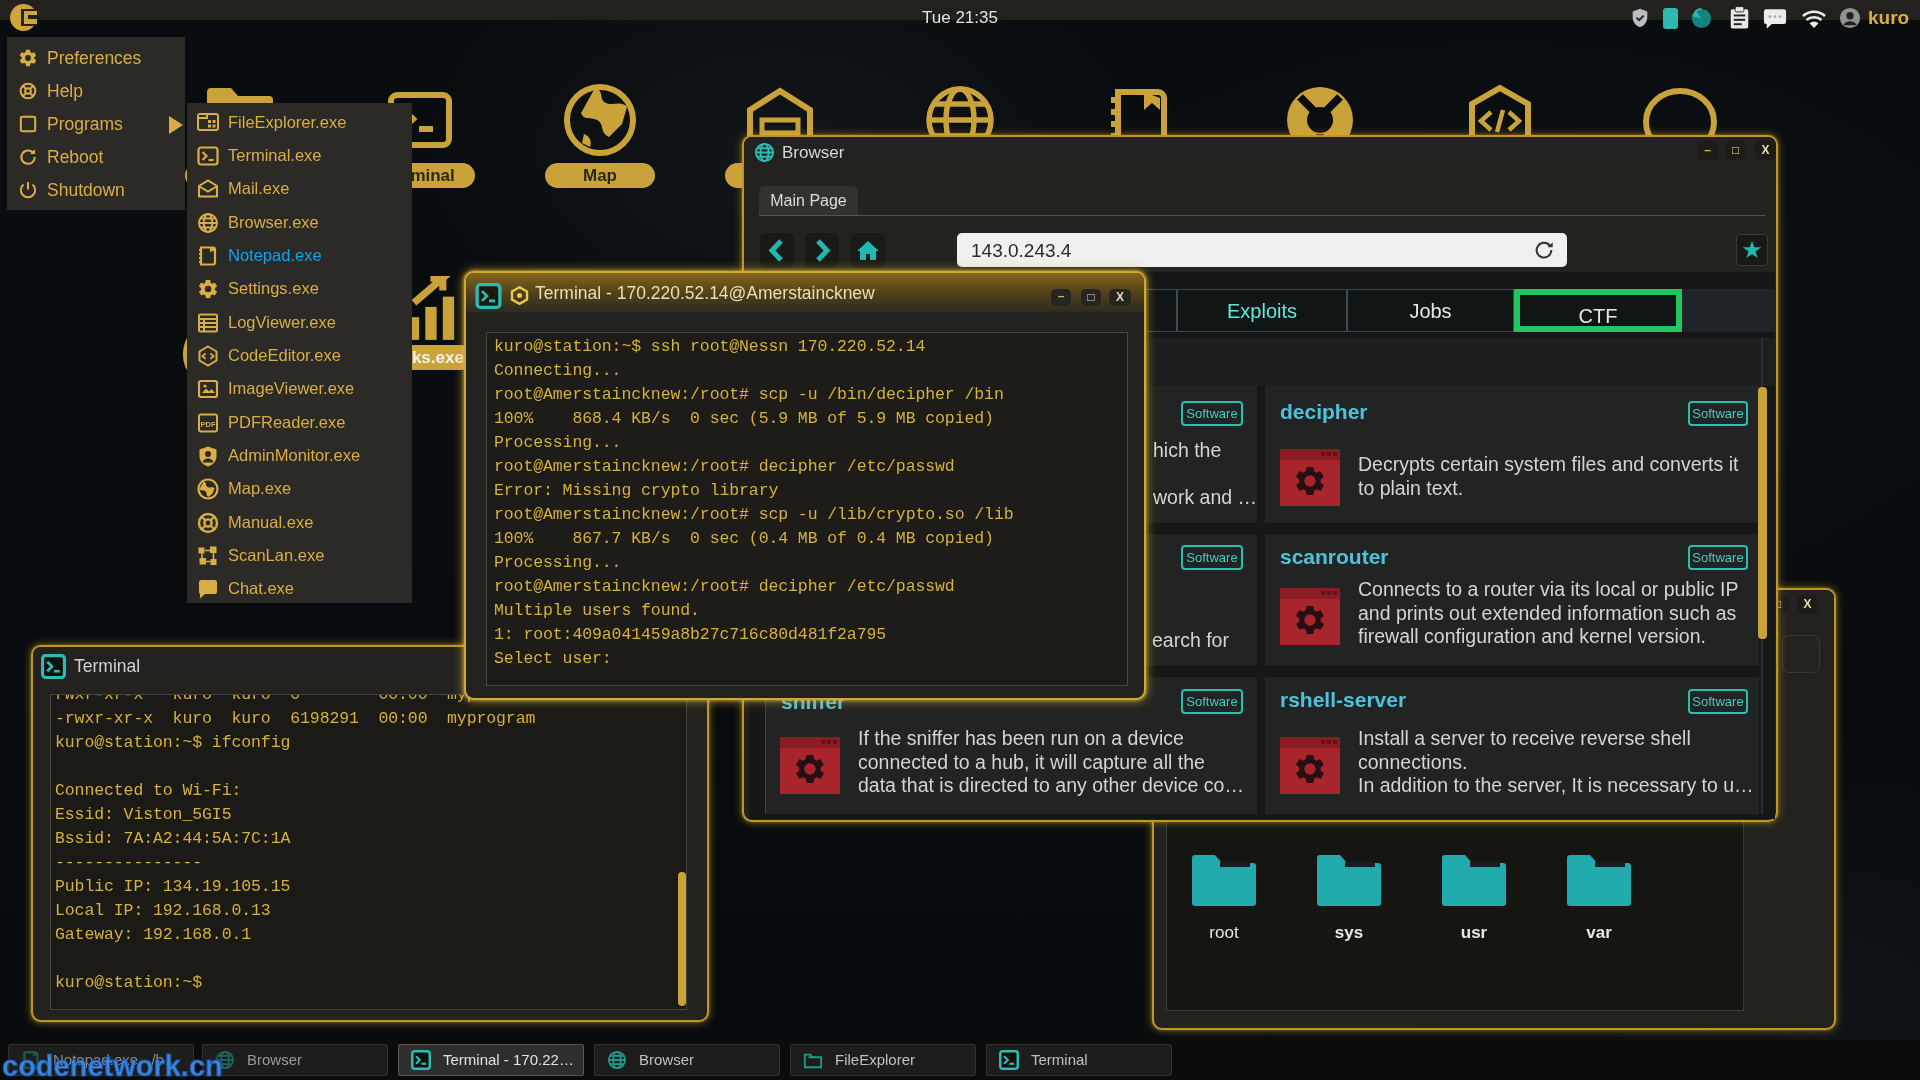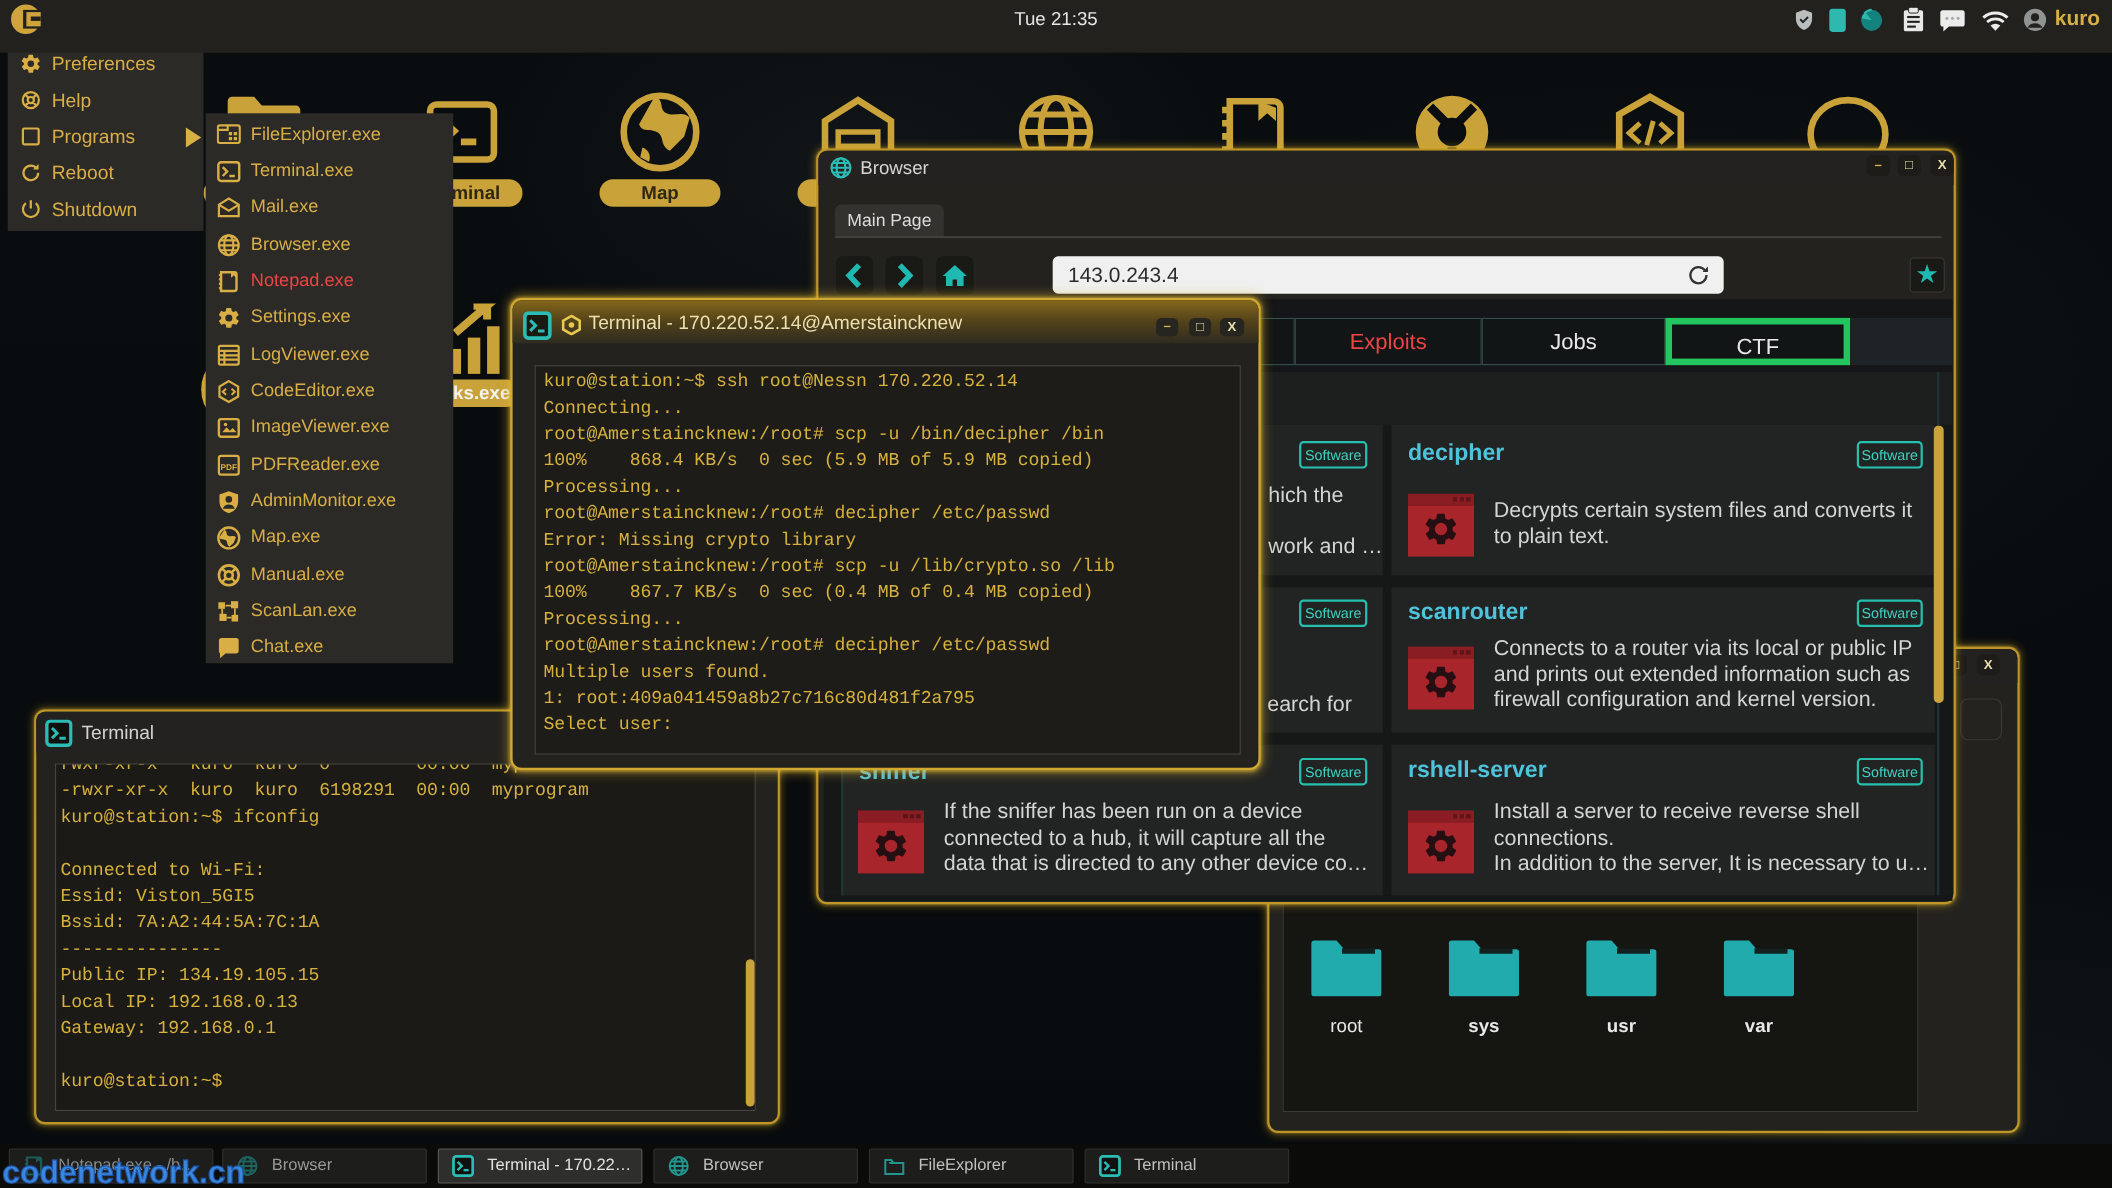--- a/index.html
+++ b/index.html
@@ -196,21 +196,21 @@
     <svg class="abs" style="left:576px; top:6px;" width="22" height="22" viewBox="0 0 24 24">
         <path fill="none" stroke="#333" stroke-width="2.2" d="M18.4 7.4 A8 8 0 1 0 20 12"></path>
         <path fill="#333" d="M21.5 3.5 v5.5 h-5.5 z"></path>
       </svg>
   </div>
   <div class="abs" style="left:992px; top:97px; width:32px; height:32px; background:#191916; border:1px solid #3c3b38; border-radius:4px; text-align:center;"><span style="color:#1fb9b1; font-size:24px; line-height:30px;">★</span></div>
 
   <div class="abs" style="left:5px; top:135px; width:1026px; height:547px; background:#141617;">
 
     <div class="abs" style="left:256px; top:17px; width:172px; height:43px; background:#121516; border:1px solid #364f4d;"></div>
-    <div class="abs" style="left:428px; top:17px; width:170px; height:43px; background:#121516; border:1px solid #364f4d; color:#ef4444; font-size:20px; text-align:center; line-height:43px;">Exploits</div>
+    <div class="abs" style="left:428px; top:17px; width:170px; height:43px; background:#121516; border:1px solid #364f4d; color:#5eead4; font-size:20px; text-align:center; line-height:43px;">Exploits</div>
     <div class="abs" style="left:598px; top:17px; width:167px; height:43px; background:#121516; border:1px solid #364f4d; color:#e8e8e8; font-size:20px; text-align:center; line-height:43px;">Jobs</div>
     <div class="abs" style="left:765px; top:17px; width:168px; height:43px; background:#121516; border:6px solid #22c55e; color:#e8e8e8; font-size:20px; text-align:center; line-height:43px;">CTF</div>
     <div class="abs" style="left:933px; top:17px; width:93px; height:43px; background:#1d2326;"></div>
 
     <div class="abs" style="left:0; top:66px; width:1026px; height:476px; background:#161818;"></div>
     <div class="abs" style="left:16px; top:66px; width:2px; height:476px; background:#2a4a48;"></div>
   </div>
 
   <div class="abs" style="left:5px; top:201px; width:1026px; height:48px; background:#1c1f1e;"></div>
   <div class="abs" style="left:22px; top:249px; width:491px; height:137px; background:#222423;"></div>
@@ -349,21 +349,21 @@
       <circle cx="11" cy="11" r="9" fill="none" stroke="#d9ae45" stroke-width="2"></circle>
       <ellipse cx="11" cy="11" rx="4.2" ry="9" fill="none" stroke="#d9ae45" stroke-width="2"></ellipse>
       <path d="M2 11 h18 M3.3 6.5 h15.4 M3.3 15.5 h15.4" stroke="#d9ae45" stroke-width="2"></path>
     </svg>
   <div class="abs" style="left:41px; top:110px; color:#d9ae45; font-size:16.5px;">Browser.exe</div>
   <svg class="abs" style="left:10px; top:142px;" width="22" height="22" viewBox="0 0 22 22">
       <path d="M4 2.5 h12 a2 2 0 0 1 2 2 v13 a2 2 0 0 1 -2 2 h-12 z" fill="none" stroke="#d9ae45" stroke-width="2.2"></path>
       <path d="M13 2.5 v5 l2.5 -2 l2.5 2 v-4" fill="#d9ae45"></path>
       <path d="M4 5 h-2 M4 9 h-2 M4 13 h-2 M4 17 h-2" stroke="#d9ae45" stroke-width="2"></path>
     </svg>
-  <div class="abs" style="left:41px; top:143px; color:#ef4444; font-size:16.5px;">Notepad.exe</div>
+  <div class="abs" style="left:41px; top:143px; color:#0ea5e9; font-size:16.5px;">Notepad.exe</div>
   <svg class="abs" style="left:10px; top:175px;" width="22" height="22" viewBox="0 0 22 22">
       <path fill="#d9ae45" transform="scale(0.92)" d="M19.4 13c0-.3.1-.6.1-1s0-.7-.1-1l2.1-1.6c.2-.2.2-.4.1-.6l-2-3.4c-.1-.2-.4-.3-.6-.2l-2.5 1a7 7 0 0 0-1.7-1L14.4 2.6c0-.2-.2-.4-.5-.4h-4c-.2 0-.4.2-.5.4L9 5.2c-.6.2-1.2.6-1.7 1l-2.5-1c-.2-.1-.5 0-.6.2l-2 3.4c-.1.2-.1.5.1.6L4.5 11c0 .3-.1.6-.1 1s0 .7.1 1l-2.1 1.6c-.2.2-.2.4-.1.6l2 3.4c.1.2.4.3.6.2l2.5-1c.5.4 1.1.8 1.7 1l.4 2.6c0 .2.2.4.5.4h4c.2 0 .4-.2.5-.4l.4-2.6c.6-.2 1.2-.6 1.7-1l2.5 1c.2.1.5 0 .6-.2l2-3.4c.1-.2.1-.5-.1-.6zM12 15.5A3.5 3.5 0 1 1 12 8.5a3.5 3.5 0 0 1 0 7z"></path>
     </svg>
   <div class="abs" style="left:41px; top:176px; color:#d9ae45; font-size:16.5px;">Settings.exe</div>
   <svg class="abs" style="left:10px; top:209px;" width="22" height="22" viewBox="0 0 22 22">
       <rect x="2" y="2.5" width="18" height="17" rx="1.5" fill="none" stroke="#d9ae45" stroke-width="2"></rect>
       <path d="M2 7 h18 M2 11 h18 M2 15 h18 M7 7 v12.5" stroke="#d9ae45" stroke-width="2"></path>
     </svg>
   <div class="abs" style="left:41px; top:210px; color:#d9ae45; font-size:16.5px;">LogViewer.exe</div>
   <svg class="abs" style="left:10px; top:242px;" width="22" height="22" viewBox="0 0 22 22">
@@ -408,21 +408,21 @@
       </g>
       <path d="M5 8.5 v5 M8 5.5 h5 M9 16.5 h4.5 M16.5 8 v6" stroke="#d9ae45" stroke-width="1.6"></path>
     </svg>
   <div class="abs" style="left:41px; top:443px; color:#d9ae45; font-size:16.5px;">ScanLan.exe</div>
   <svg class="abs" style="left:10px; top:475px;" width="22" height="22" viewBox="0 0 22 22">
       <path d="M2 4.5 a2.5 2.5 0 0 1 2.5 -2.5 h13 a2.5 2.5 0 0 1 2.5 2.5 v9 a2.5 2.5 0 0 1 -2.5 2.5 h-9.5 l-5 4.5 v-4.5 a2.5 2.5 0 0 1 -1 -2 Z" fill="#d9ae45"></path>
     </svg>
   <div class="abs" style="left:41px; top:476px; color:#d9ae45; font-size:16.5px;">Chat.exe</div>
 </div>
 
-<div class="abs" id="topbar" style="left:0; top:0; width:1920px; height:48px; background:#22211e;">
+<div class="abs" id="topbar" style="left:0; top:0; width:1920px; height:20px; background:#22211e;">
 
   <div class="abs" style="left:10px; top:4px; width:27px; height:27px; border-radius:50%; background:#cfa43c;"></div>
   <div class="abs" style="left:21px; top:9px; width:16px; height:17px; background:#22211e;"></div>
   <div class="abs" style="left:24px; top:11px; width:13px; height:13px; background:#cfa43c;"></div>
   <div class="abs" style="left:28px; top:15px; width:9px; height:4px; background:#22211e;"></div>
 
   <div class="abs" style="left:860px; width:200px; top:8px; text-align:center; color:#e4e4e4; font-size:17px;">Tue 21:35</div>
 
   <svg class="abs" style="left:1629px; top:7px;" width="22" height="22" viewBox="0 0 24 24">
     <path d="M12 2 L20 5 V11 C20 16.5 16.6 20.6 12 22 C7.4 20.6 4 16.5 4 11 V5 Z" fill="#b9bdbd"></path>

